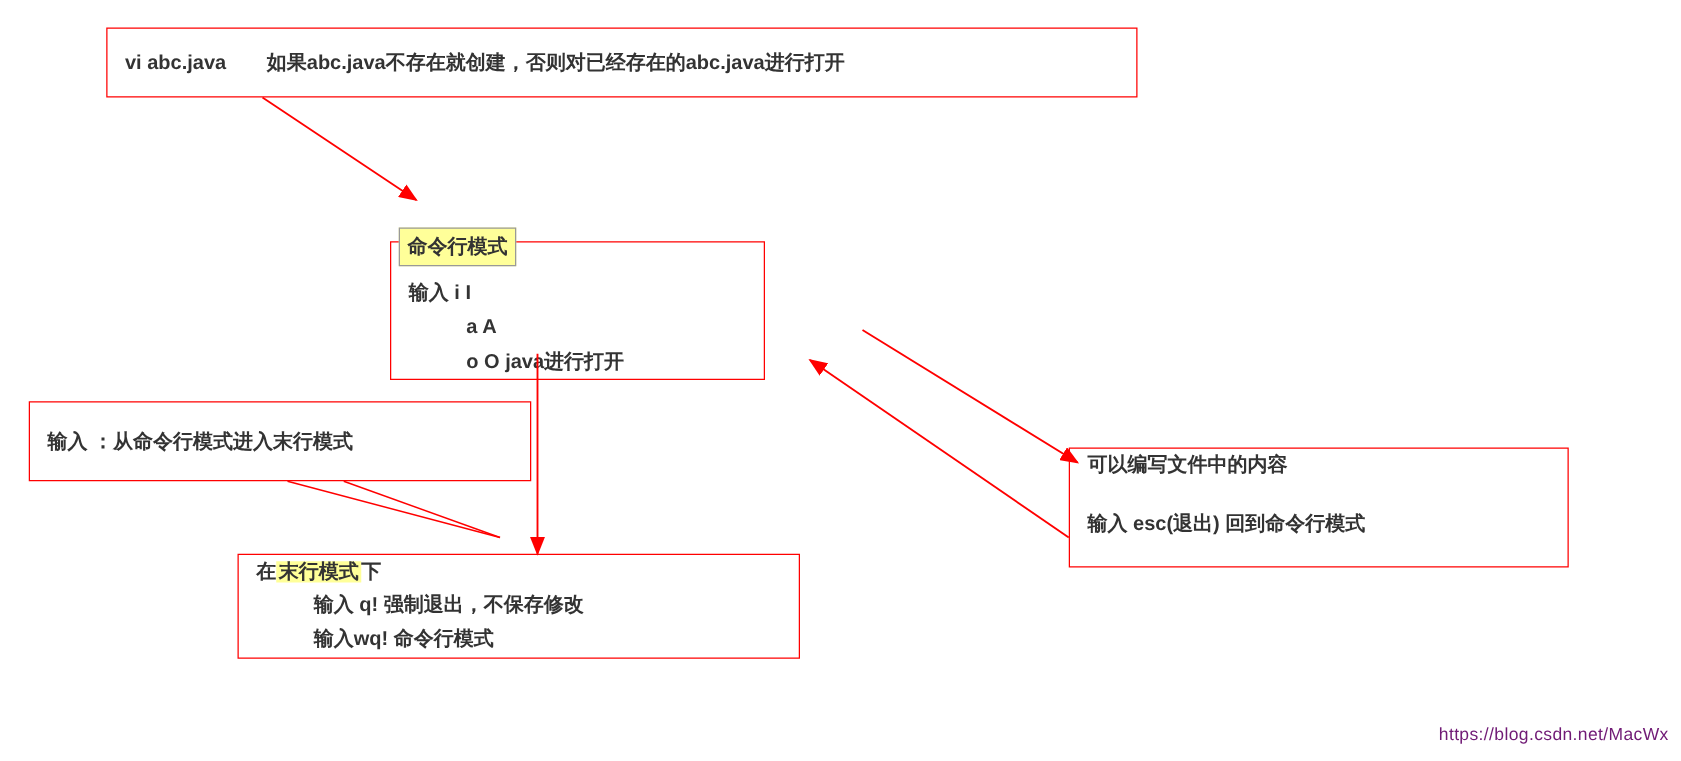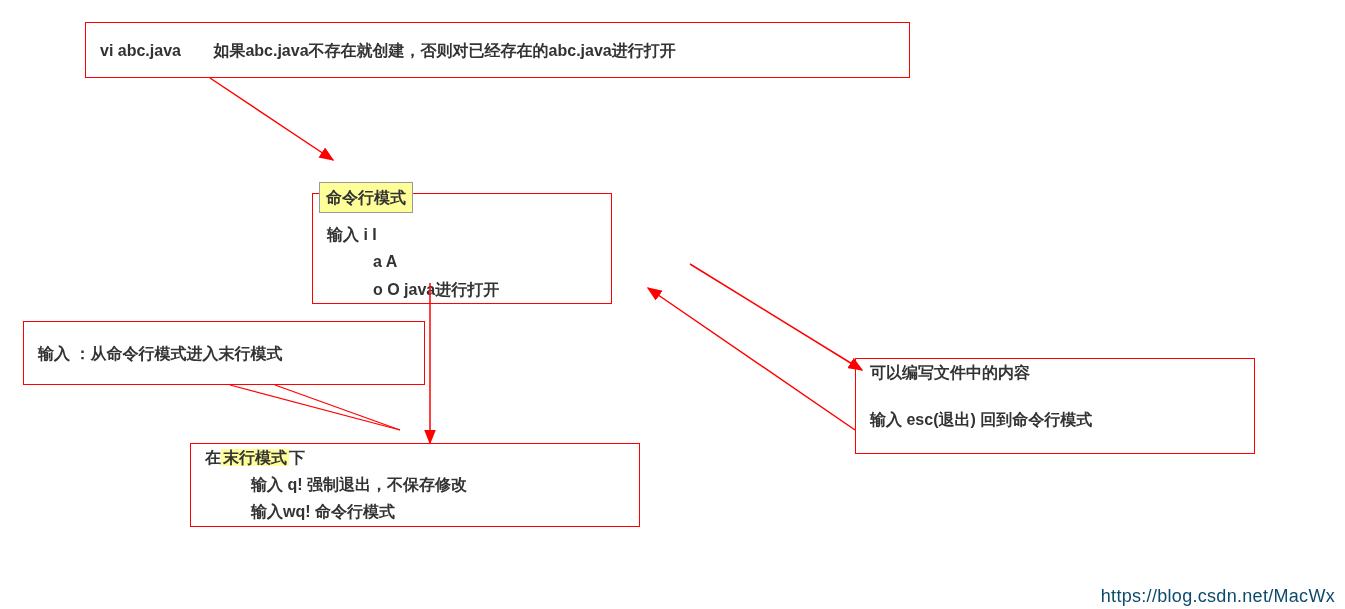--- a/index.html
+++ b/index.html
@@ -34,23 +34,23 @@
   }
   svg.arrows {
     position: absolute;
     left: 0; top: 0;
     width: 1345px; height: 609px;
     pointer-events: none;
   }
   .watermark {
     position: absolute;
     right: 10px;
-    bottom: 2px;
-    font-size: 18px;
-    color: #0c4a6e;
+    bottom: 14px;
+    font-size: 14px;
+    color: #701a75;
     letter-spacing: 0.3px;
   }
   .indent { padding-left: 46px; display:block; }
   .title-row { margin: -10px -14px 6px -14px; padding: 0 0 0 0; }
 </style>
 </head>
 <body>
 
 <div class="box" style="left:85px; top:22px; width:825px; height:56px; padding-top:14px;">
   <span style="margin-right:28px;">vi  abc.java</span>

